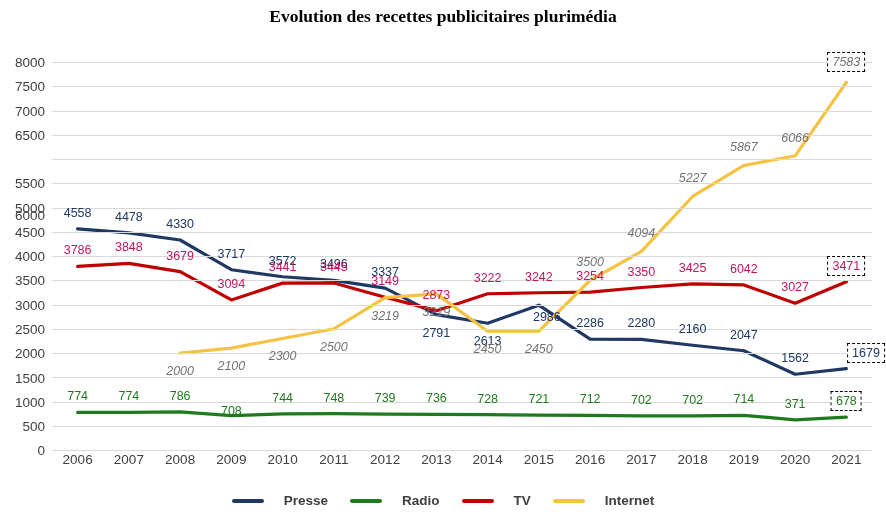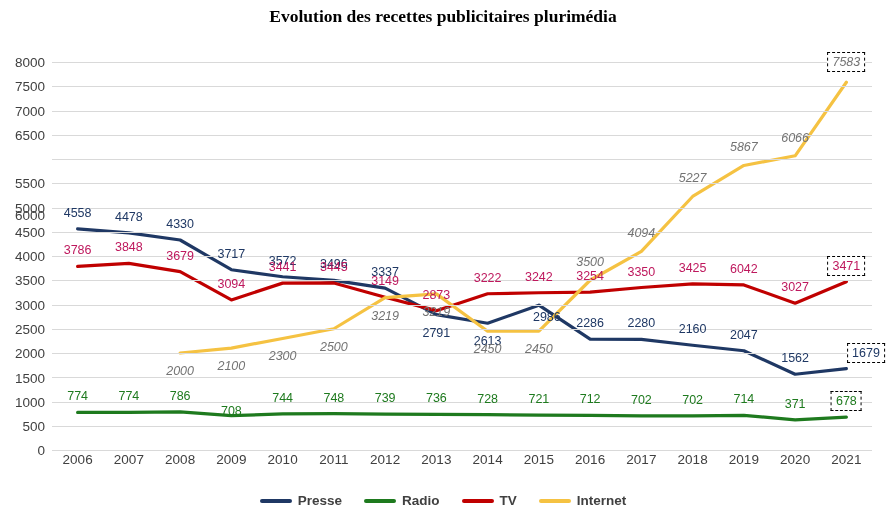--- a/index.html
+++ b/index.html
@@ -57,21 +57,21 @@
   .boxed{
     border:1.6px dashed #000;
     padding:2px 4px;
     background:#fff;
   }
   #legend{
     position:absolute;left:0;top:494px;width:886px;
     display:flex;justify-content:center;align-items:center;gap:22px;
     font-size:13.5px;font-weight:bold;color:#404040;
   }
-  .leg-item{display:flex;align-items:center;gap:6px;text-align:center;}
+  .leg-item{display:flex;align-items:center;gap:20px;text-align:center;}
   .leg-swatch{width:32px;height:4px;border-radius:2px;display:inline-block;}
   .leg-label{line-height:1;}
 </style>
 </head>
 <body>
 
 <div id="title">Evolution des recettes publicitaires plurimédia</div>
 
 <div id="plot">
   <svg id="lines" viewBox="0 0 820 388" preserveAspectRatio="none">

